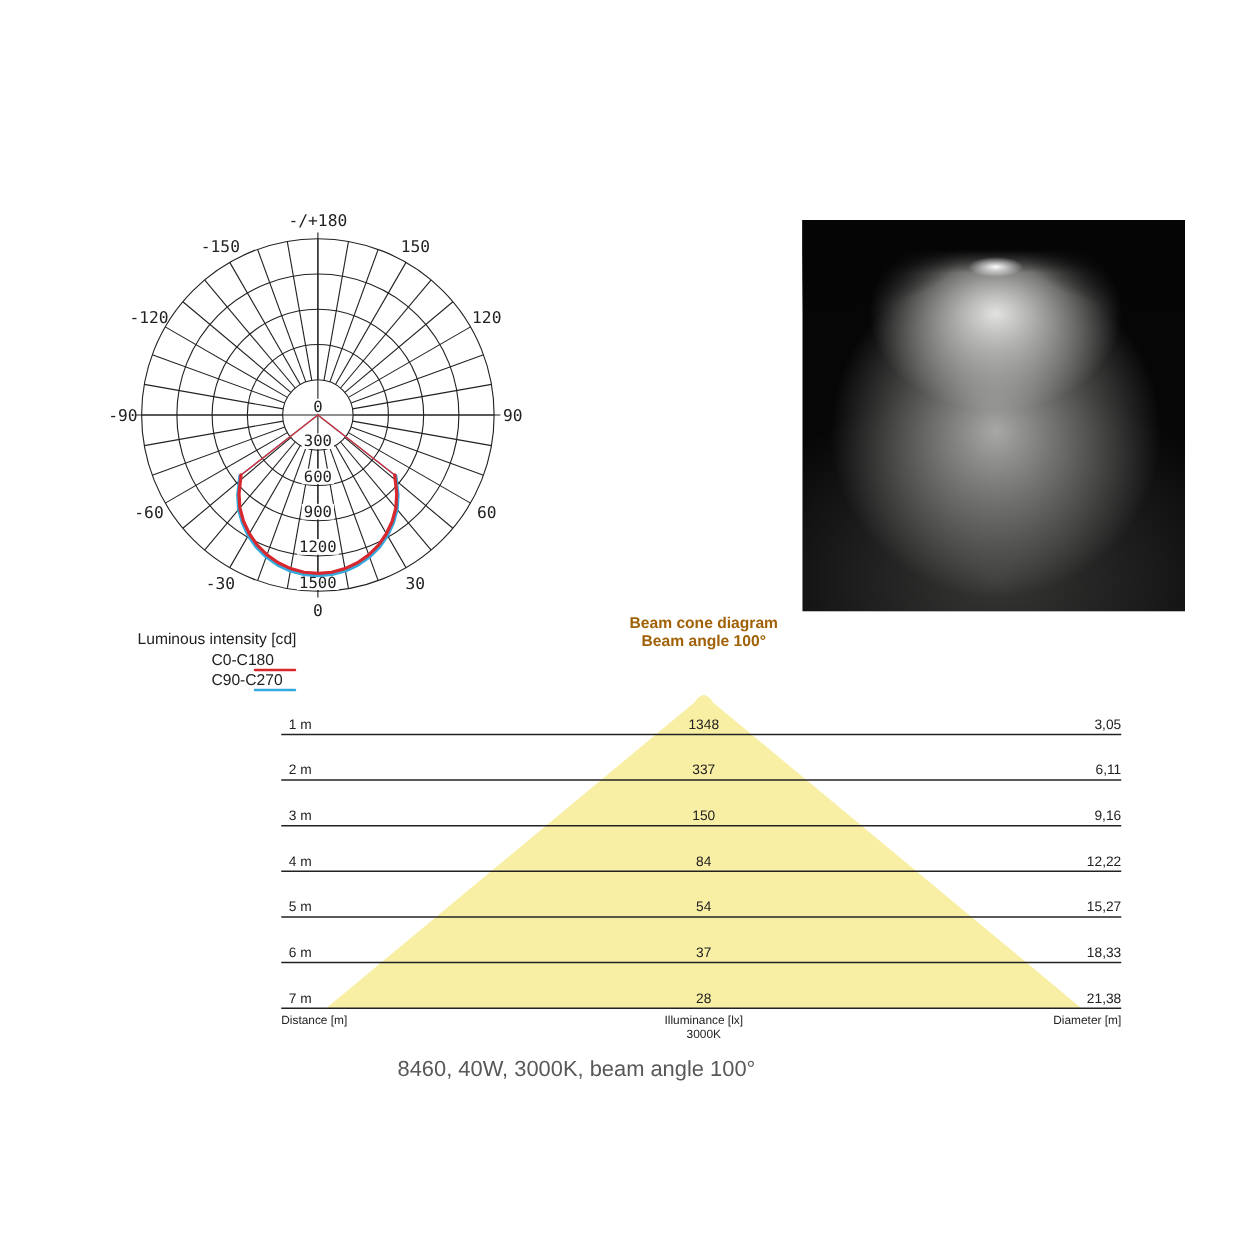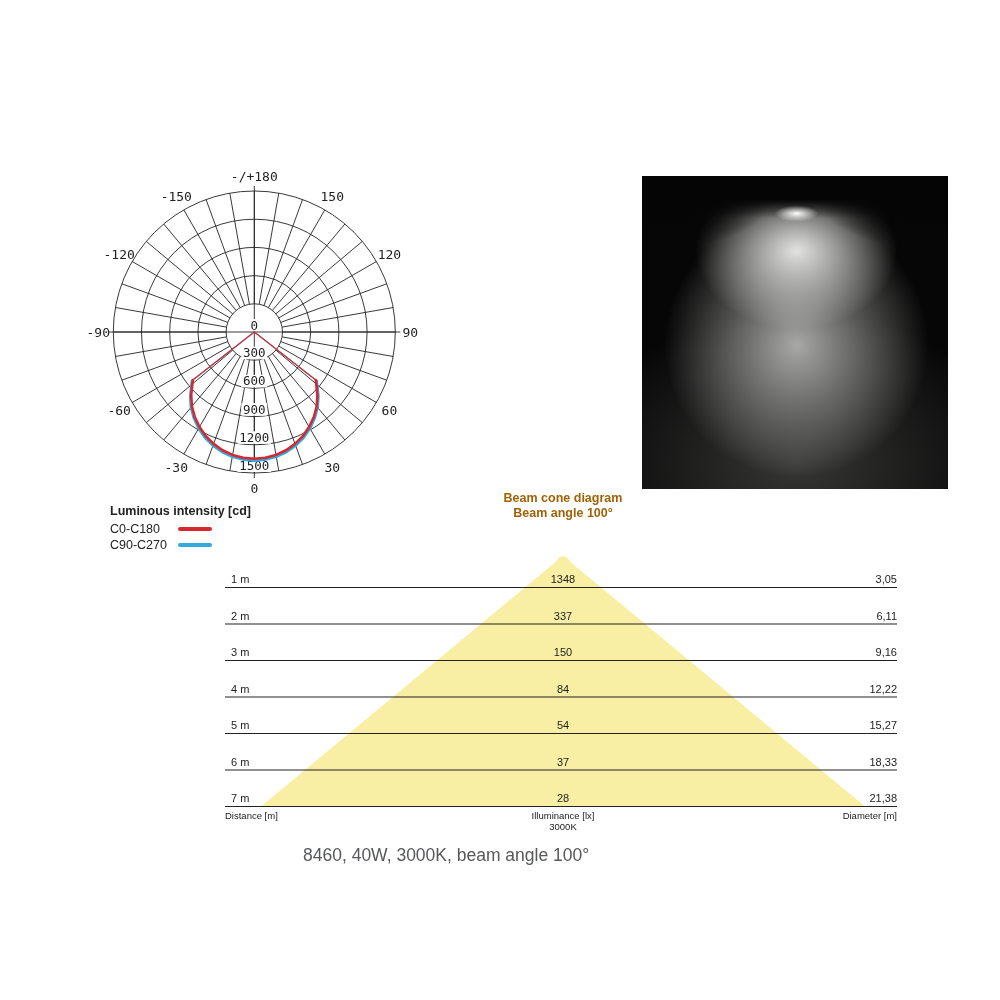--- a/index.html
+++ b/index.html
@@ -2,38 +2,38 @@
 <html><head>
 <meta charset="utf-8">
 <style>
   html,body{margin:0;padding:0;background:#fff;}
   .page{position:relative;width:1000px;height:1000px;background:#ffffff;overflow:hidden;
         font-family:"Liberation Sans",sans-serif;color:#222;}
   .main-title{position:absolute;left:41px;top:122px;font-size:13.5px;font-weight:bold;
         letter-spacing:.3px;color:#3a3a3a;}
   .polar-svg{position:absolute;left:80px;top:160px;}
   .legend{position:absolute;left:110px;top:504px;font-size:12.5px;color:#222;}
-  .legend-title{font-weight:700;height:17px;}
-  .legend-row{display:flex;align-items:center;height:16px;}
+  .legend-title{font-weight:400;height:17px;}
+  .legend-row{display:flex;align-items:flex-end;height:16px;flex-direction:column;}
   .legend-label{width:68px;}
   .swatch{width:34px;height:4.5px;border-radius:2.5px;}
   .photo{position:absolute;left:642px;top:176px;width:306px;height:313px;
     background:
       radial-gradient(ellipse 22px 8px at 50.5% 12%, #ffffff 0%, rgba(255,255,255,0) 100%),
       linear-gradient(180deg, #050505 0%, #050505 7.5%, rgba(5,5,5,0) 13.5%),
       radial-gradient(ellipse 42% 16% at 0% 8%, #050505 40%, rgba(5,5,5,0) 100%),
       radial-gradient(ellipse 42% 16% at 100% 8%, #050505 40%, rgba(5,5,5,0) 100%),
       radial-gradient(ellipse 33% 25% at 50.5% 24%, rgba(233,233,230,.96) 0%, rgba(233,233,230,0) 100%),
       radial-gradient(ellipse 47% 46% at 50.5% 54%, rgba(201,201,198,.82) 0%, rgba(201,201,198,0) 92%),
       radial-gradient(ellipse 82% 56% at 50.5% 92%, rgba(112,112,110,.45) 0%, rgba(112,112,110,0) 88%),
       #060606;}
   .cone-header{position:absolute;left:420px;top:491px;width:286px;text-align:center;
         font-size:12.5px;font-weight:600;line-height:15px;color:#a16207;}
   .cone-svg{position:absolute;left:220px;top:488px;}
-  .caption{position:absolute;left:303px;top:845px;font-size:17.5px;color:#57585a;}
+  .caption{position:absolute;left:318px;top:845px;font-size:17.5px;color:#57585a;}
 </style>
 </head>
 <body>
 
 <div class="page">
 
 
   <svg id="polar-svg" class="polar-svg" width="352" height="336" viewBox="0 0 352 336">
       <g stroke="#222222" stroke-width="0.9" fill="none">
         <circle cx="174.3" cy="172" r="28.2"></circle>

